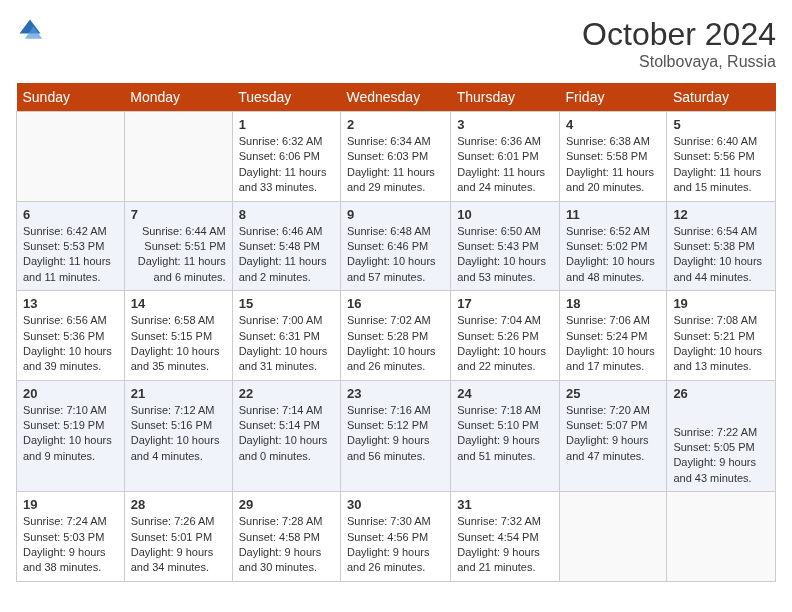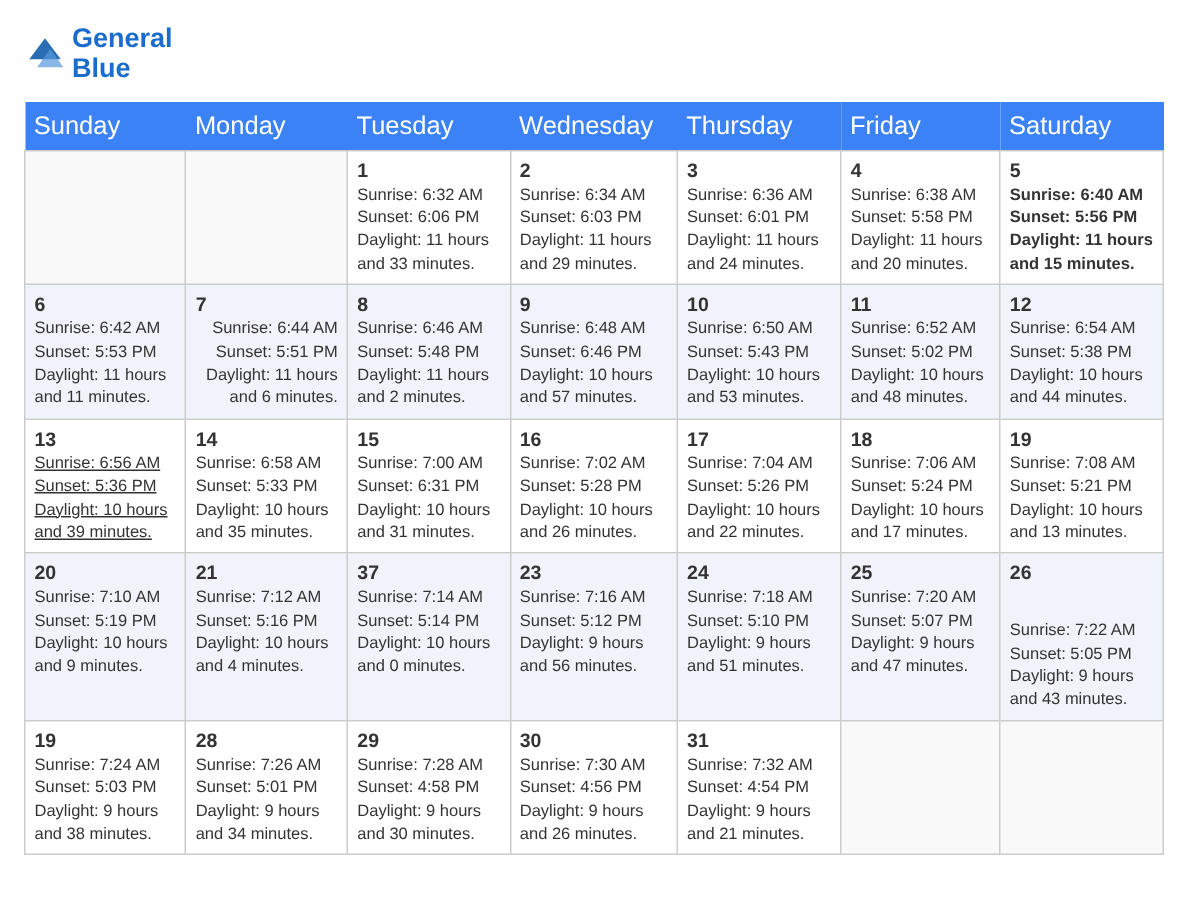--- a/index.html
+++ b/index.html
@@ -45,25 +45,25 @@
     .location {
       font-size: 16px;
       color: #555;
     }
     table {
       width: 100%;
       border-collapse: collapse;
       font-size: 11px;
     }
     thead tr th {
-      background-color: #3b82f6;
+      background-color: #c2410c;
       color: #fff;
       padding: 6px 6px;
       text-align: left;
-      font-size: 17px;
+      font-size: 14px;
       font-weight: normal;
     }
     tbody tr td {
       border: 1px solid #ccc;
       padding: 5px 6px;
       vertical-align: top;
       width: 113px;
       min-height: 70px;
     }
     tbody tr td.empty {
@@ -95,26 +95,24 @@
   </style>
 </head>
 <body>
 
 <div class="header">
   <div class="logo">
     <svg class="logo-icon" viewBox="0 0 32 32">
       <polygon points="16,4 28,20 4,20" fill="#2a6db5"></polygon>
       <polygon points="20,12 30,26 10,26" fill="#5599dd" opacity="0.7"></polygon>
     </svg>
-    <div class="logo-text">
-      <div><span>General</span></div>
-      <div><span>Blue</span></div>
-    </div>
   </div>
   <div class="title-block">
+    <div class="month-title">October 2024</div>
+    <div class="location">Stolbovaya, Russia</div>
   </div>
 </div>
 
 <table>
   <thead>
     <tr>
     <th>Sunday</th>
         <th>Monday</th>
         <th>Tuesday</th>
         <th>Wednesday</th>
@@ -146,21 +144,21 @@
 Daylight: 11 hours and 24 minutes.</div>
         </td>
         <td>
           <span class="day-number">4</span>
           <div class="day-info" style="white-space: pre-line;">Sunrise: 6:38 AM
 Sunset: 5:58 PM
 Daylight: 11 hours and 20 minutes.</div>
         </td>
         <td>
           <span class="day-number">5</span>
-          <div class="day-info" style="white-space: pre-line; font-weight: bold;">Sunrise: 6:40 AM
+          <div class="day-info" style="white-space: pre-line;">Sunrise: 6:40 AM
 Sunset: 5:56 PM
 Daylight: 11 hours and 15 minutes.</div>
         </td>
       </tr>
       <tr>
         <td>
           <span class="day-number">6</span>
           <div class="day-info" style="white-space: pre-line;">Sunrise: 6:42 AM
 Sunset: 5:53 PM
 Daylight: 11 hours and 11 minutes.</div>
@@ -198,28 +196,28 @@
         <td>
           <span class="day-number">12</span>
           <div class="day-info" style="white-space: pre-line;">Sunrise: 6:54 AM
 Sunset: 5:38 PM
 Daylight: 10 hours and 44 minutes.</div>
         </td>
       </tr>
       <tr>
         <td>
           <span class="day-number">13</span>
-          <div class="day-info" style="white-space: pre-line; text-decoration: underline;">Sunrise: 6:56 AM
+          <div class="day-info" style="white-space: pre-line;">Sunrise: 6:56 AM
 Sunset: 5:36 PM
 Daylight: 10 hours and 39 minutes.</div>
         </td>
         <td>
           <span class="day-number">14</span>
           <div class="day-info" style="white-space: pre-line;">Sunrise: 6:58 AM
-Sunset: 5:33 PM
+Sunset: 5:15 PM
 Daylight: 10 hours and 35 minutes.</div>
         </td>
         <td>
           <span class="day-number">15</span>
           <div class="day-info" style="white-space: pre-line;">Sunrise: 7:00 AM
 Sunset: 6:31 PM
 Daylight: 10 hours and 31 minutes.</div>
         </td>
         <td>
           <span class="day-number">16</span>
@@ -253,21 +251,21 @@
 Sunset: 5:19 PM
 Daylight: 10 hours and 9 minutes.</div>
         </td>
         <td>
           <span class="day-number">21</span>
           <div class="day-info" style="white-space: pre-line;">Sunrise: 7:12 AM
 Sunset: 5:16 PM
 Daylight: 10 hours and 4 minutes.</div>
         </td>
         <td>
-          <span class="day-number">37</span>
+          <span class="day-number">22</span>
           <div class="day-info" style="white-space: pre-line;">Sunrise: 7:14 AM
 Sunset: 5:14 PM
 Daylight: 10 hours and 0 minutes.</div>
         </td>
         <td>
           <span class="day-number">23</span>
           <div class="day-info" style="white-space: pre-line;">Sunrise: 7:16 AM
 Sunset: 5:12 PM
 Daylight: 9 hours and 56 minutes.</div>
         </td>

